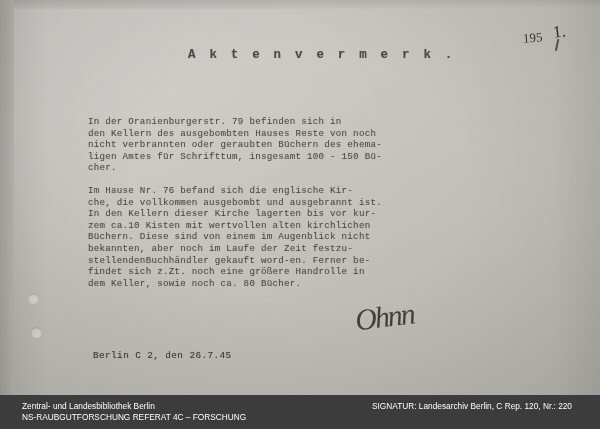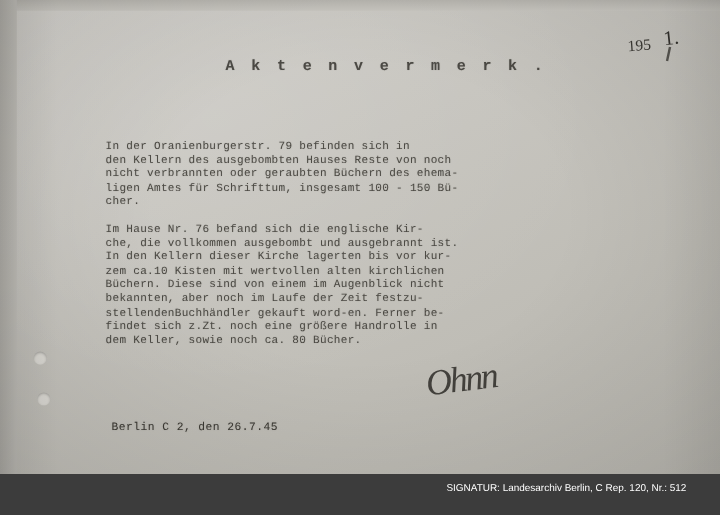--- a/index.html
+++ b/index.html
@@ -207,18 +207,22 @@
 stellendenBuchhändler gekauft word-en. Ferner be-
 findet sich z.Zt. noch eine größere Handrolle in
 dem Keller, sowie noch ca. 80 Bücher.</div>
     </div>
 
     <div class="signature">Ohnn</div>
     <div class="place-date">Berlin C 2, den 26.7.45</div>
   </div>
 
   <div class="footer">
+    <div class="footer-left">
+      <span class="footer-line">Zentral- und Landesbibliothek Berlin</span>
+      <span class="footer-line">NS-RAUBGUTFORSCHUNG REFERAT 4C – FORSCHUNG</span>
+    </div>
     <div class="footer-right">
-      <span class="footer-line">SIGNATUR: Landesarchiv Berlin, C Rep. 120, Nr.: 512</span>
+      <span class="footer-line">SIGNATUR: Landesarchiv Berlin, C Rep. 120, Nr.: 220</span>
     </div>
   </div>
 
 </div>
 
 </body></html>

